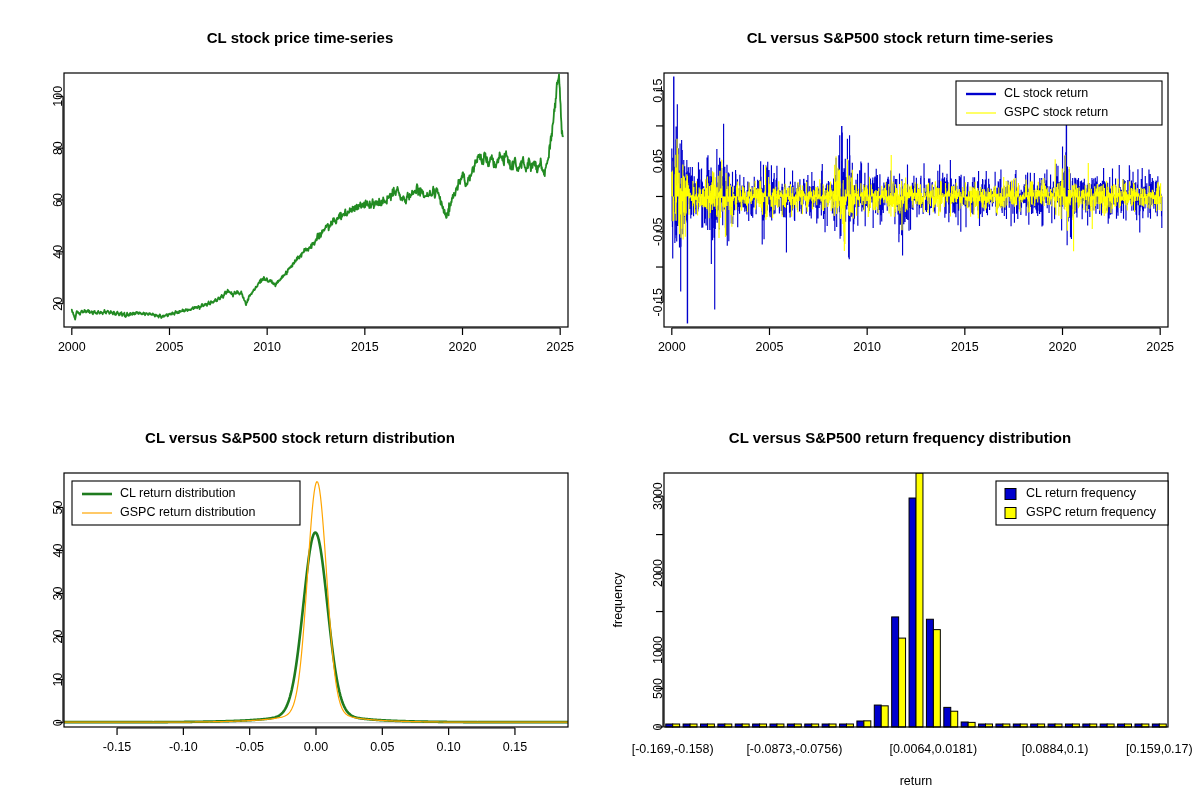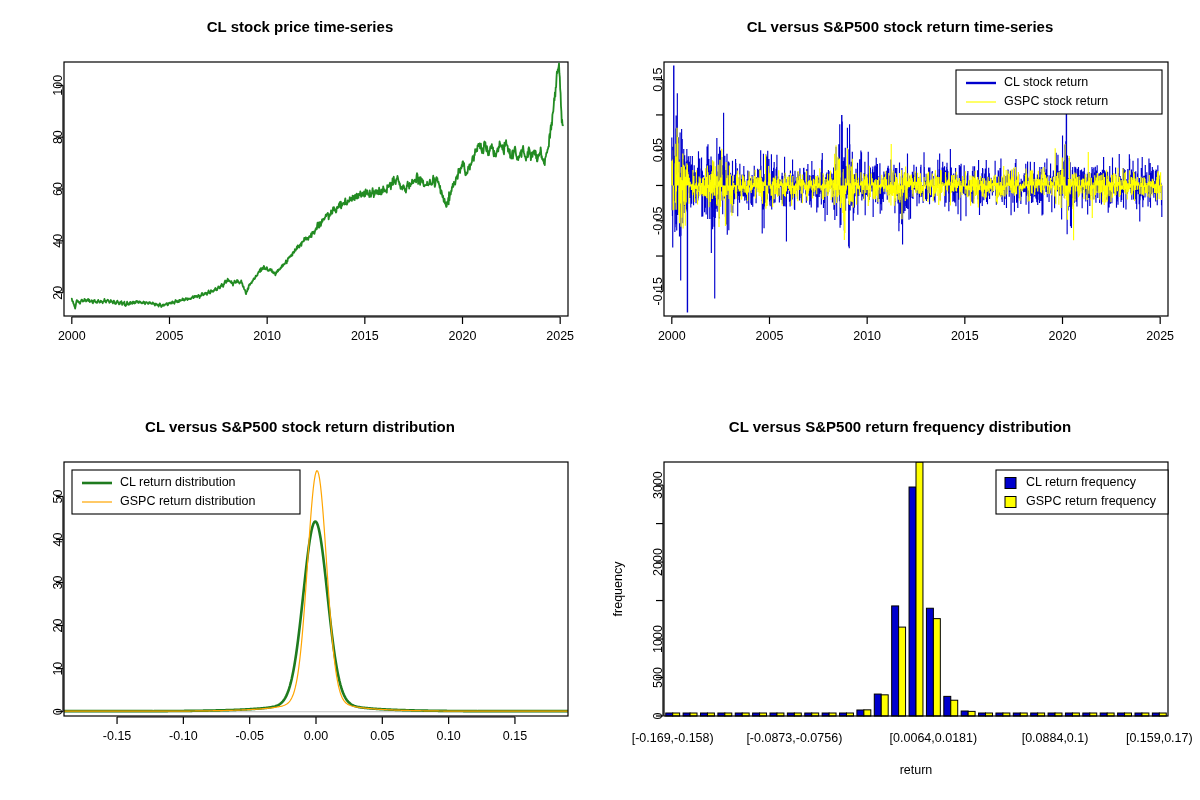--- a/index.html
+++ b/index.html
@@ -8,21 +8,21 @@
     width:1200px;height:800px;background:#ffffff;
     font-family:"Liberation Sans", sans-serif;
     color:#000000;overflow:hidden;
   }
   #grid{
     width:1200px;height:800px;
     display:grid;
     grid-template-columns:600px 600px;
     grid-template-rows:400px 400px;
   }
-  .panel{position:relative;width:600px;height:400px;}
+  .panel{position:relative;width:600px;height:400px;margin-top:11px;}
   .panel svg{display:block;width:600px;height:400px;}
   text{font-family:"Liberation Sans", sans-serif;fill:#000000;}
   .ptitle{font-size:15px;font-weight:bold;text-anchor:middle;}
   .ticklab{font-size:12.5px;}
   .axlab{font-size:12.5px;text-anchor:middle;}
   .leglab{font-size:12.5px;dominant-baseline:middle;}
   .box{fill:none;stroke:#000000;stroke-width:1.2;}
   .axline{stroke:#000000;stroke-width:1.2;fill:none;}
   .legbox{fill:#ffffff;stroke:#000000;stroke-width:1.1;}
   .zeroline{stroke:#bebebe;stroke-width:1.1;}

